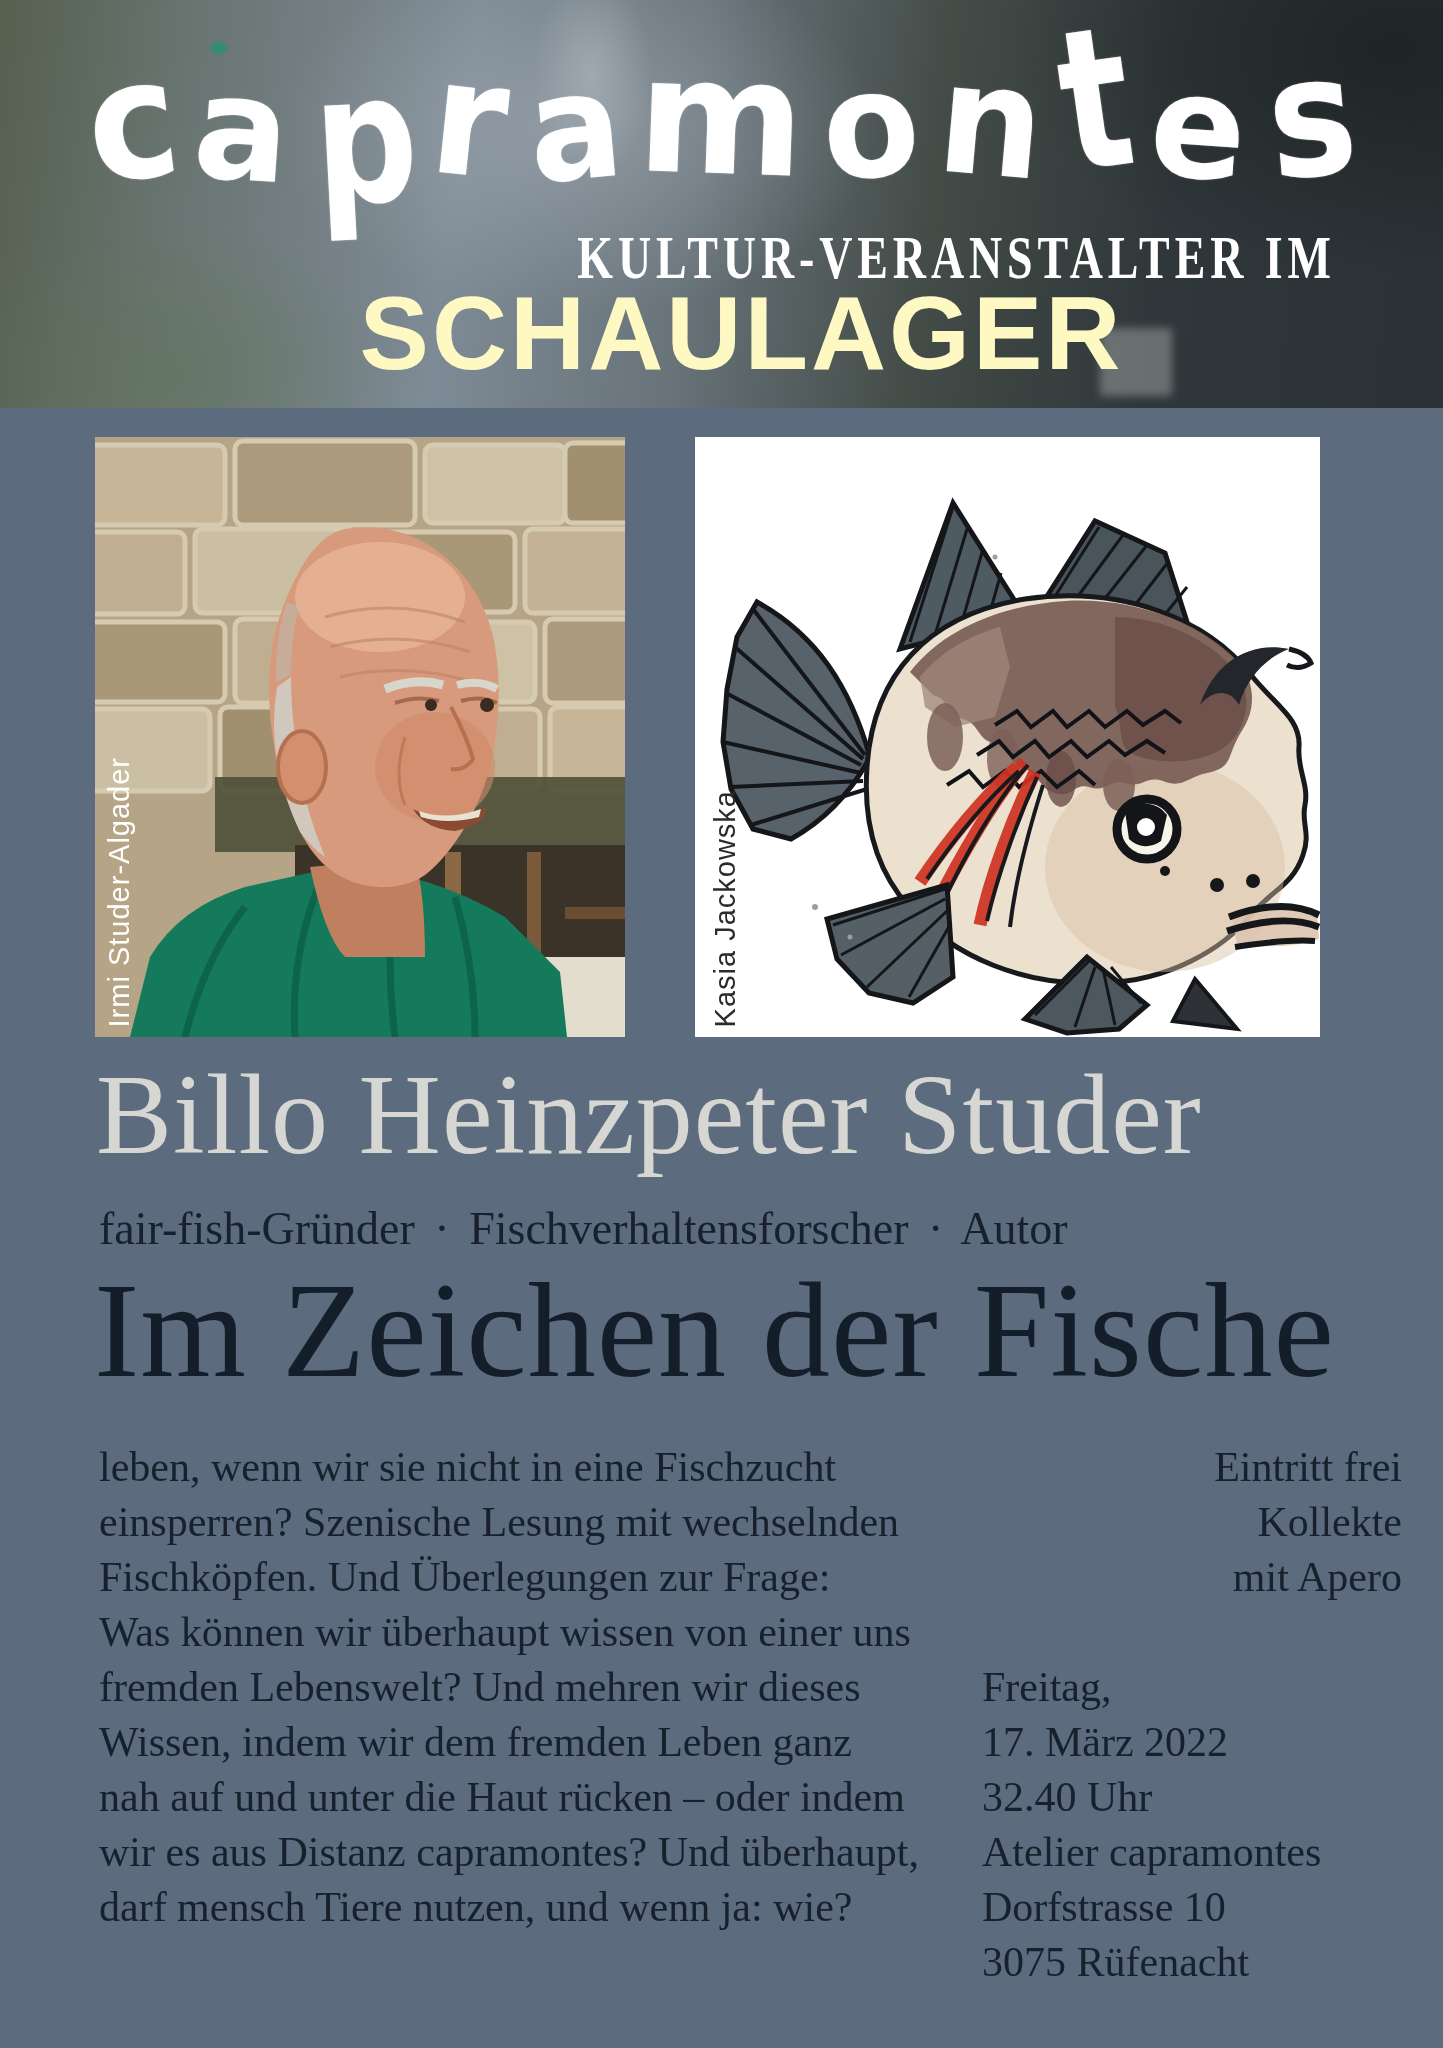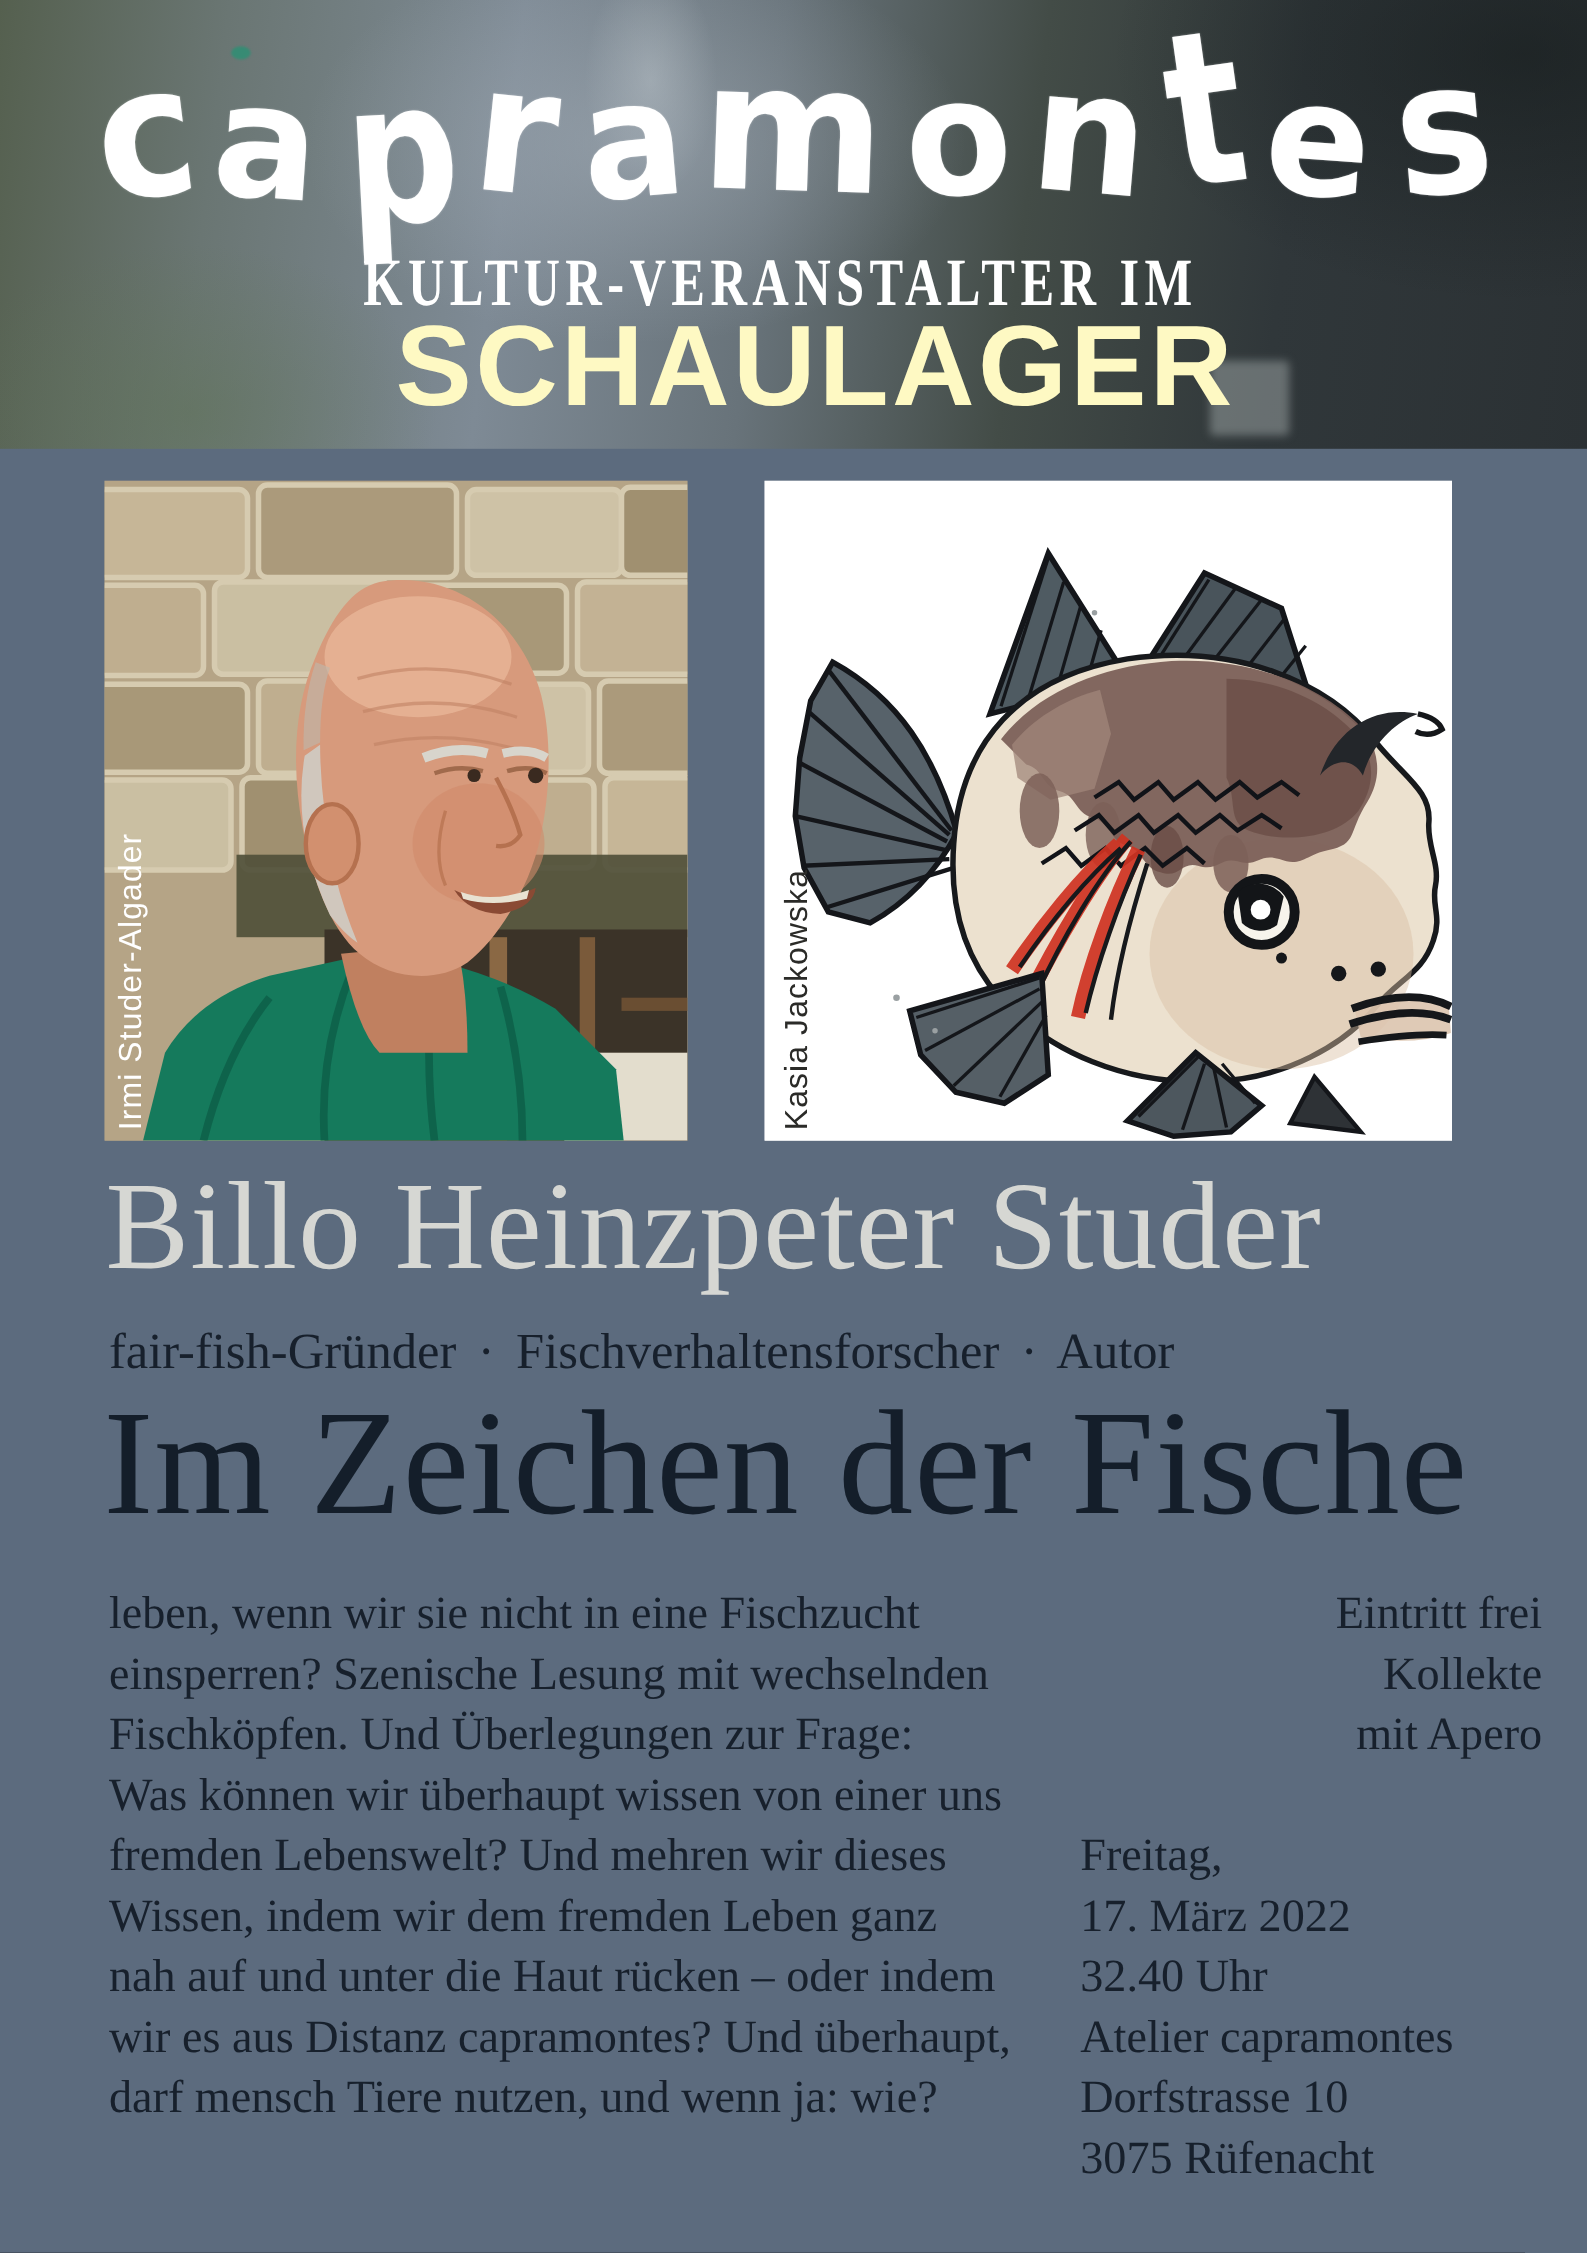--- a/index.html
+++ b/index.html
@@ -38,21 +38,21 @@
   .logo-letter:nth-child(5){transform:rotate(-5deg) translateY(14px) scale(.86,.92);}
   .logo-letter:nth-child(6){transform:rotate(2deg)  translateY(4px)  scale(1,1);}
   .logo-letter:nth-child(7){transform:rotate(-4deg) translateY(12px) scale(.88,.92);}
   .logo-letter:nth-child(8){transform:rotate(5deg)  translateY(8px)  scale(.92,.96);}
   .logo-letter:nth-child(9){transform:rotate(-8deg) translateY(-14px) scale(.9,1.22);}
   .logo-letter:nth-child(10){transform:rotate(4deg) translateY(14px) scale(.88,.9);}
   .logo-letter:nth-child(11){transform:rotate(-5deg) translateY(4px) scale(.92,1.04);}
 
   
   #org-line{
-    position:absolute;left:0;top:222px;width:1419px;text-align:center;color:#fff;
+    position:absolute;left:0;top:222px;width:1419px;text-align:right;color:#fff;
   }
   #org-line .stretch{
     display:inline-block;font-family:"Liberation Serif", serif;font-weight:700;
     font-size:56px;letter-spacing:6px;transform:scale(.82,1.1);transform-origin:center top;
   }
   #venue-line{
     position:absolute;left:0;top:281px;width:1443px;text-align:center;color:#fef9c3;
     font-family:"Liberation Sans", sans-serif;font-weight:700;
     font-size:104px;line-height:1;letter-spacing:3px;margin-left:20px;
   }

